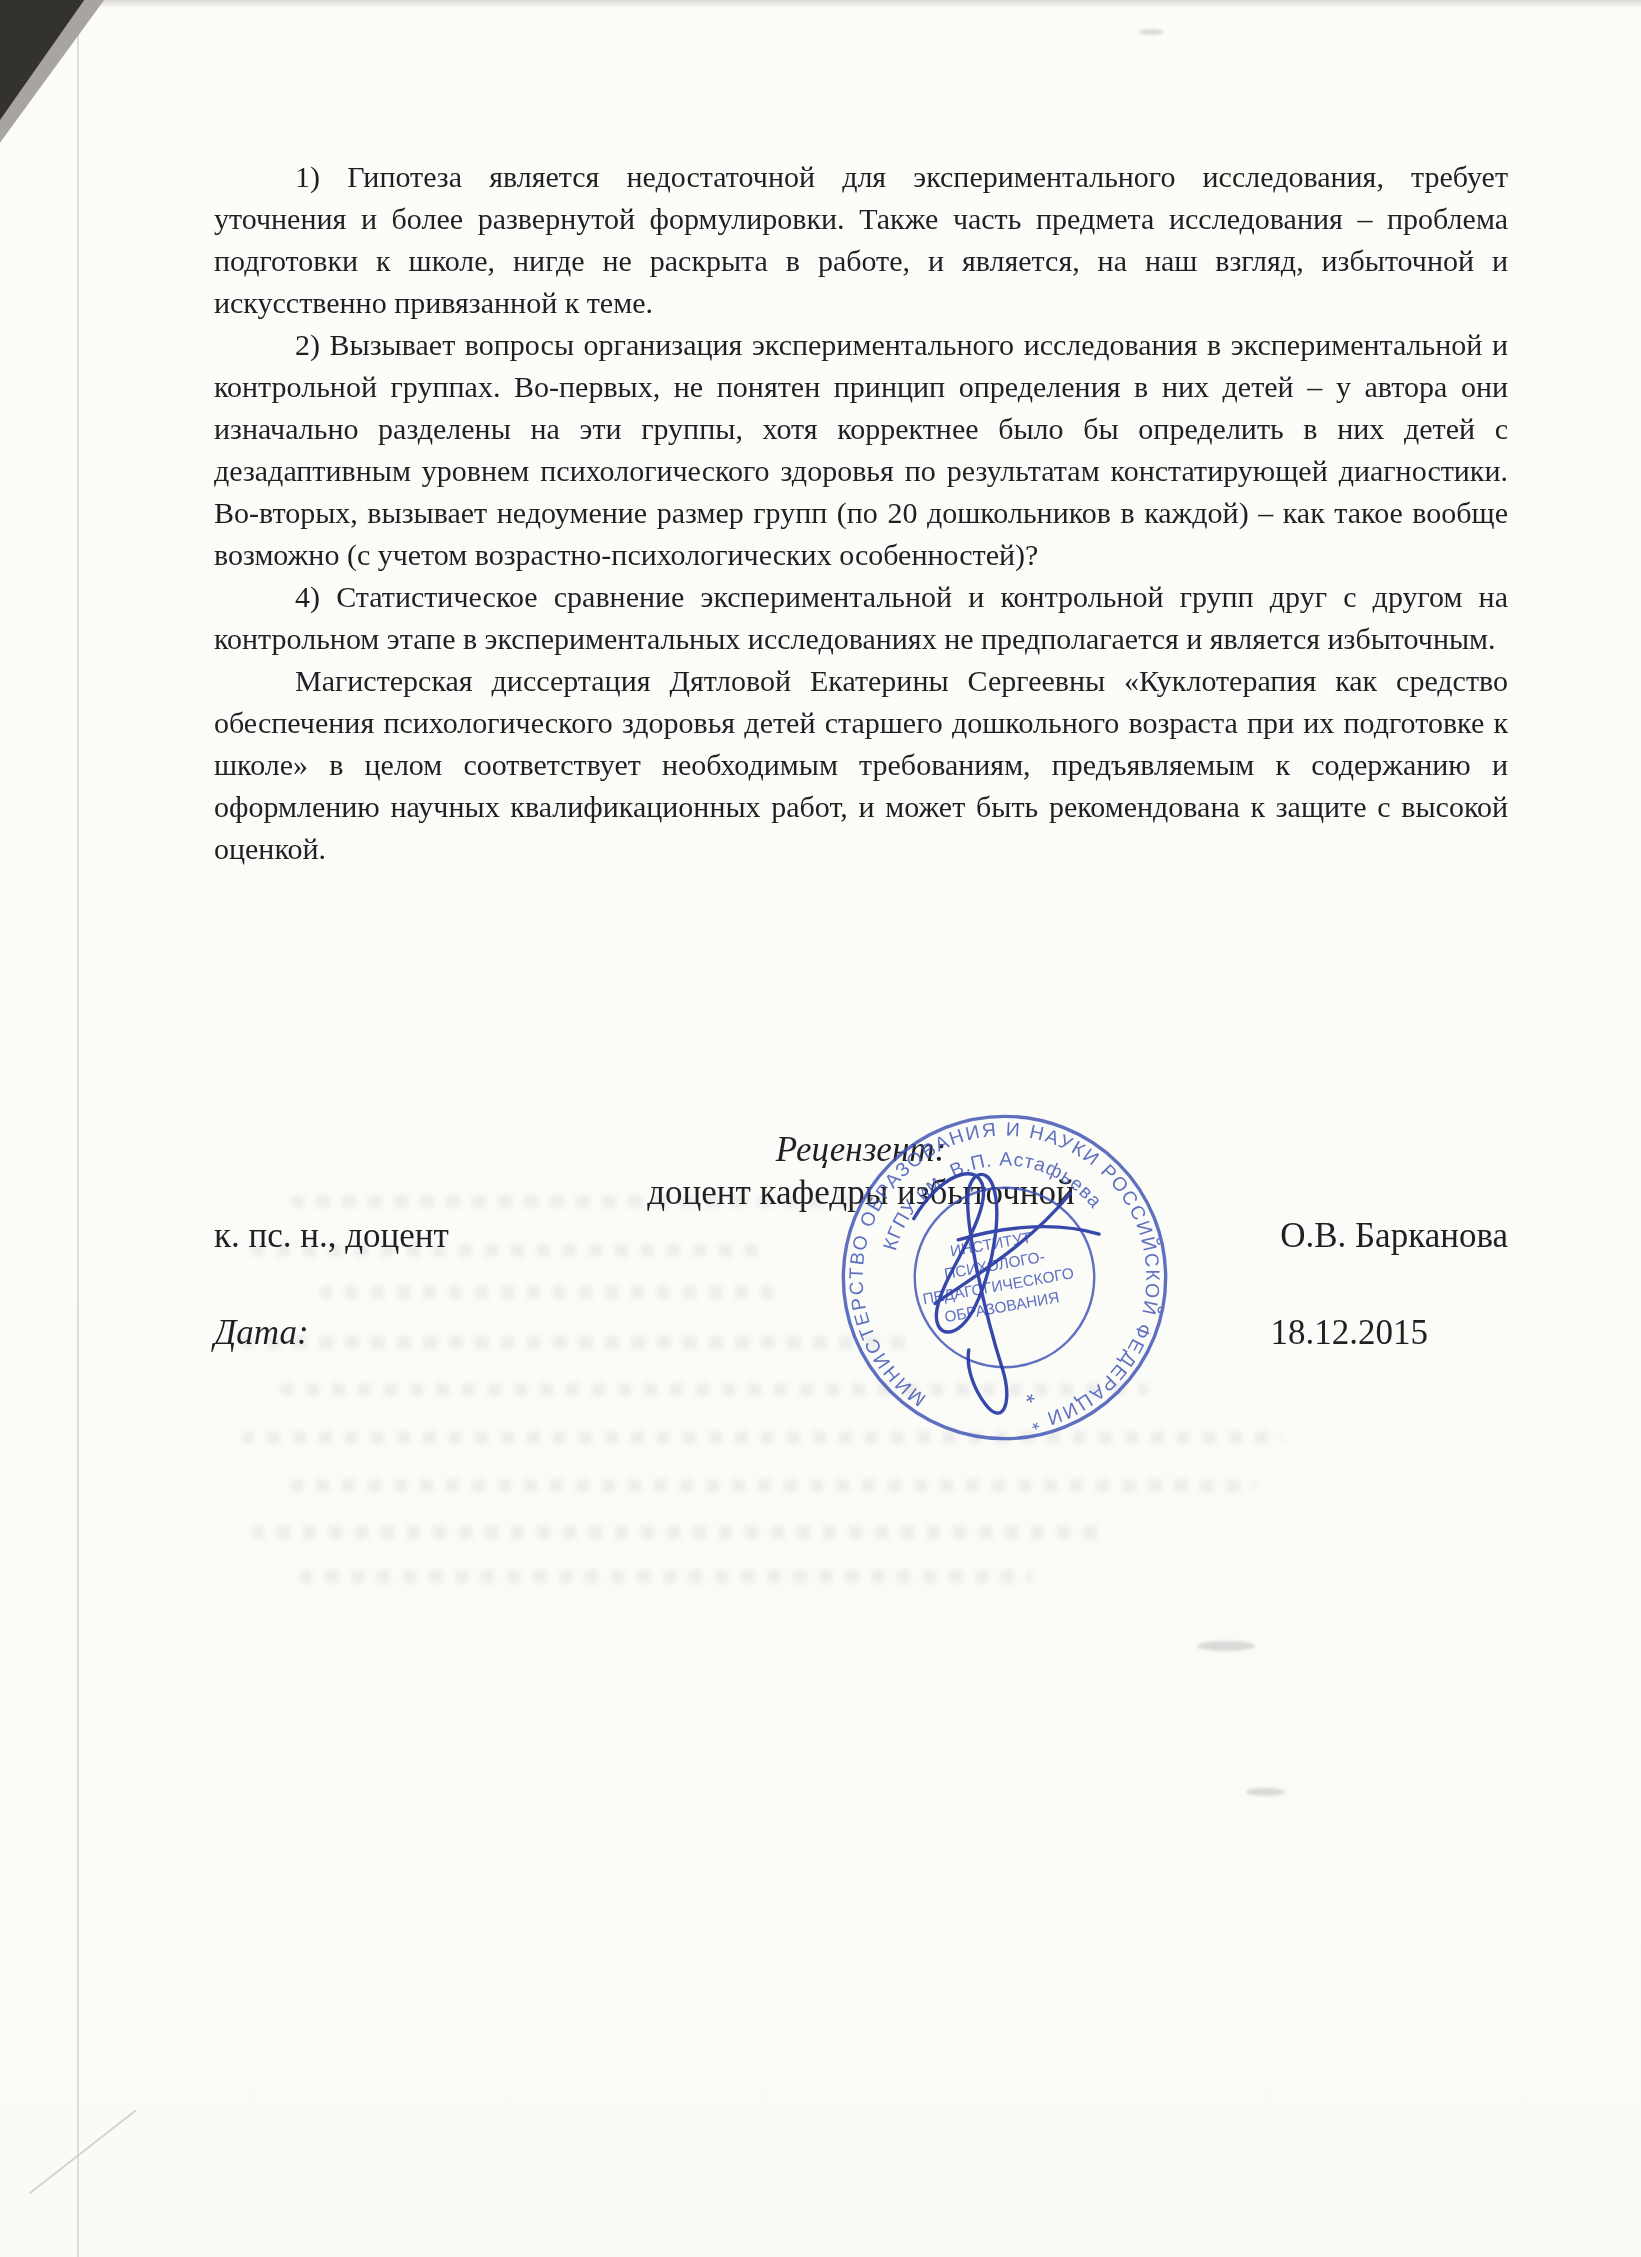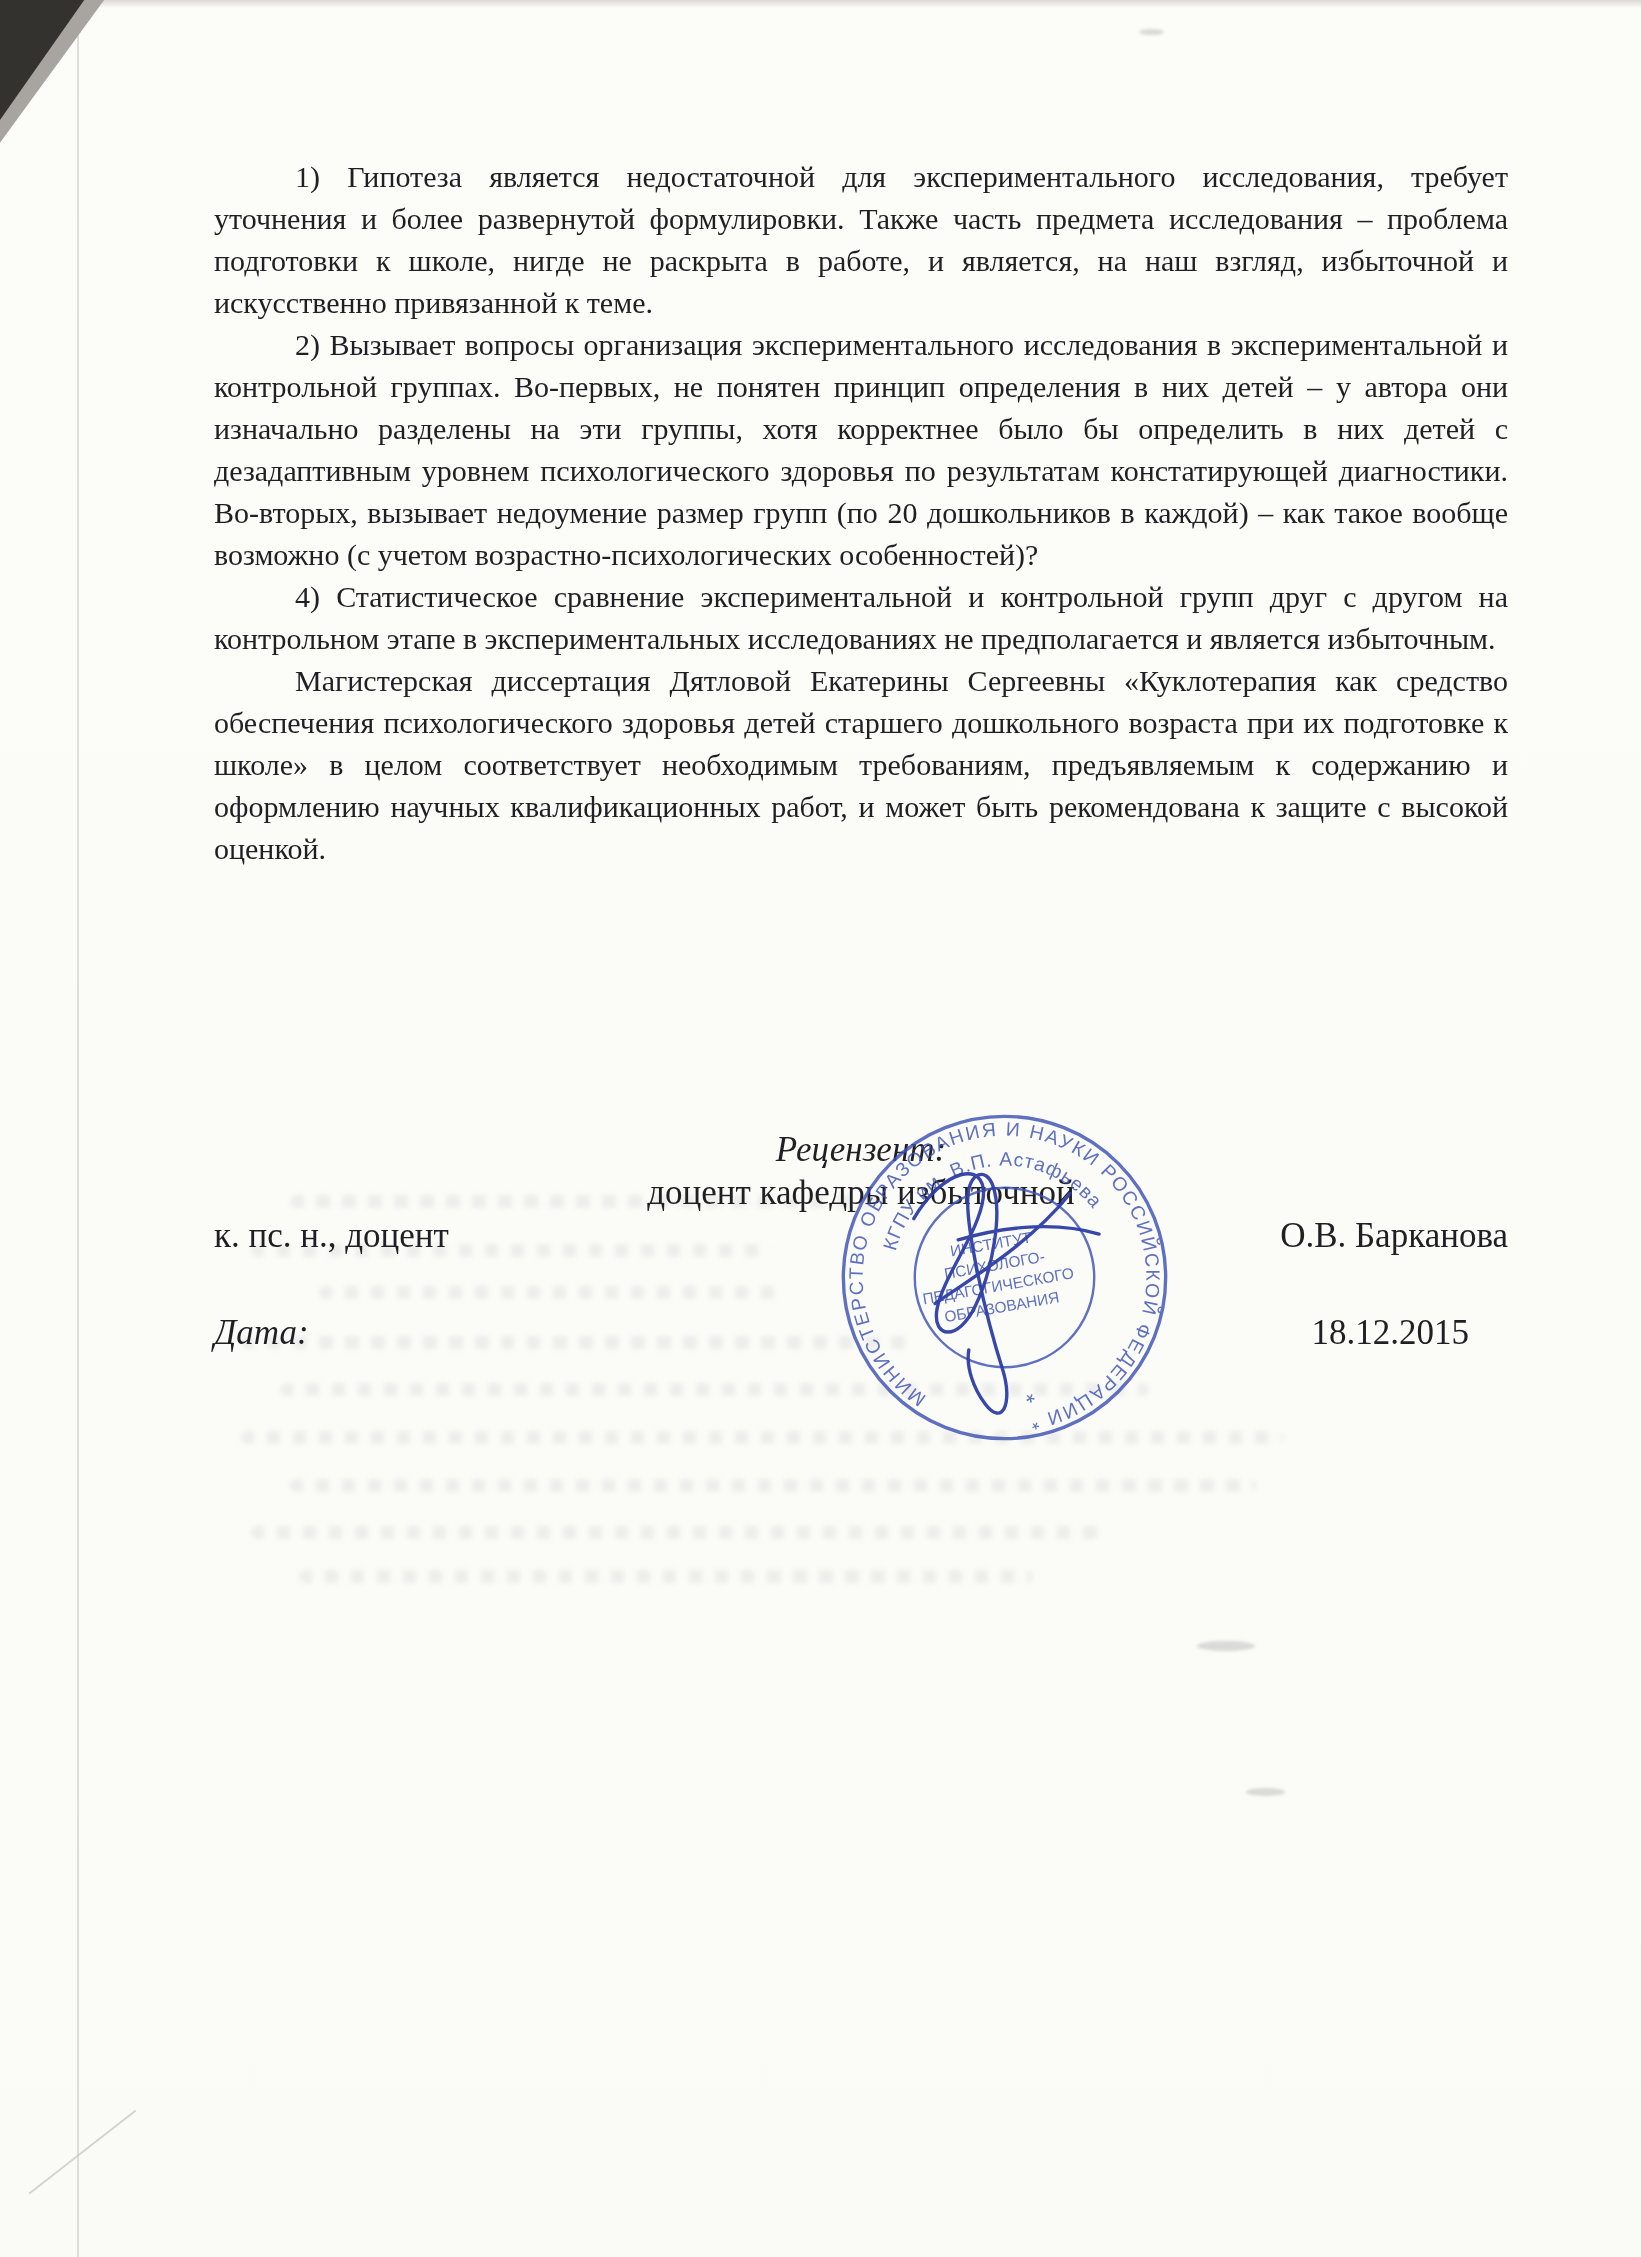--- a/index.html
+++ b/index.html
@@ -55,21 +55,21 @@
   }
   .bodytext p { margin: 0; text-indent: 81px; }
   
   .sigblock {
     position: absolute; left: 214px; top: 1128px; width: 1294px;
     font-size: 35px; line-height: 43px; text-align: center;
   }
   .sigblock .row { display: flex; justify-content: space-between; align-items: baseline; }
   .it { font-style: italic; }
   .date-row { margin-top: 54px; }
-  .date-value { margin-right: 39px; }
+  .date-value { margin-right: 80px; }
   
   .stamp {
     position: absolute; left: 821px; top: 1099px;
     overflow: visible;
   }
 </style>
 </head>
 <body>
 
 <div class="page">

